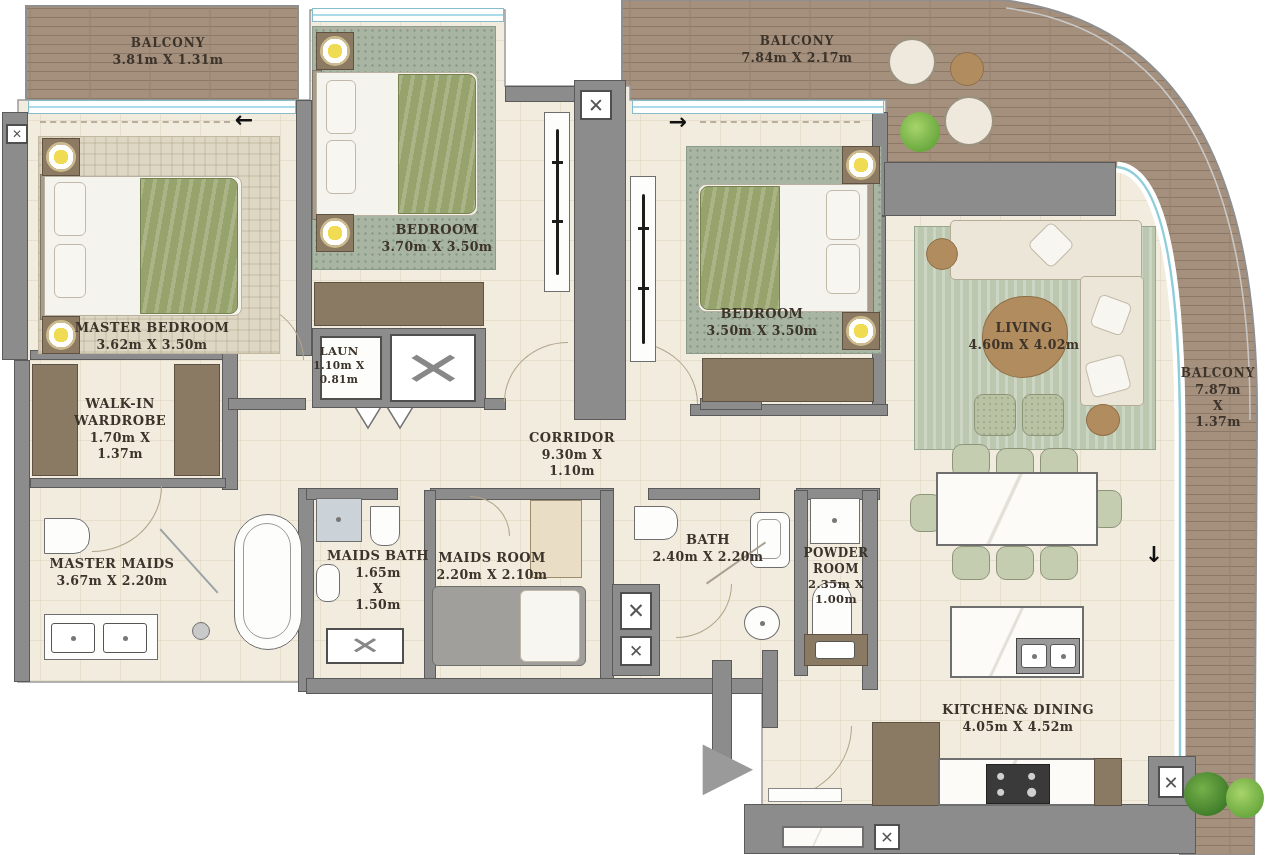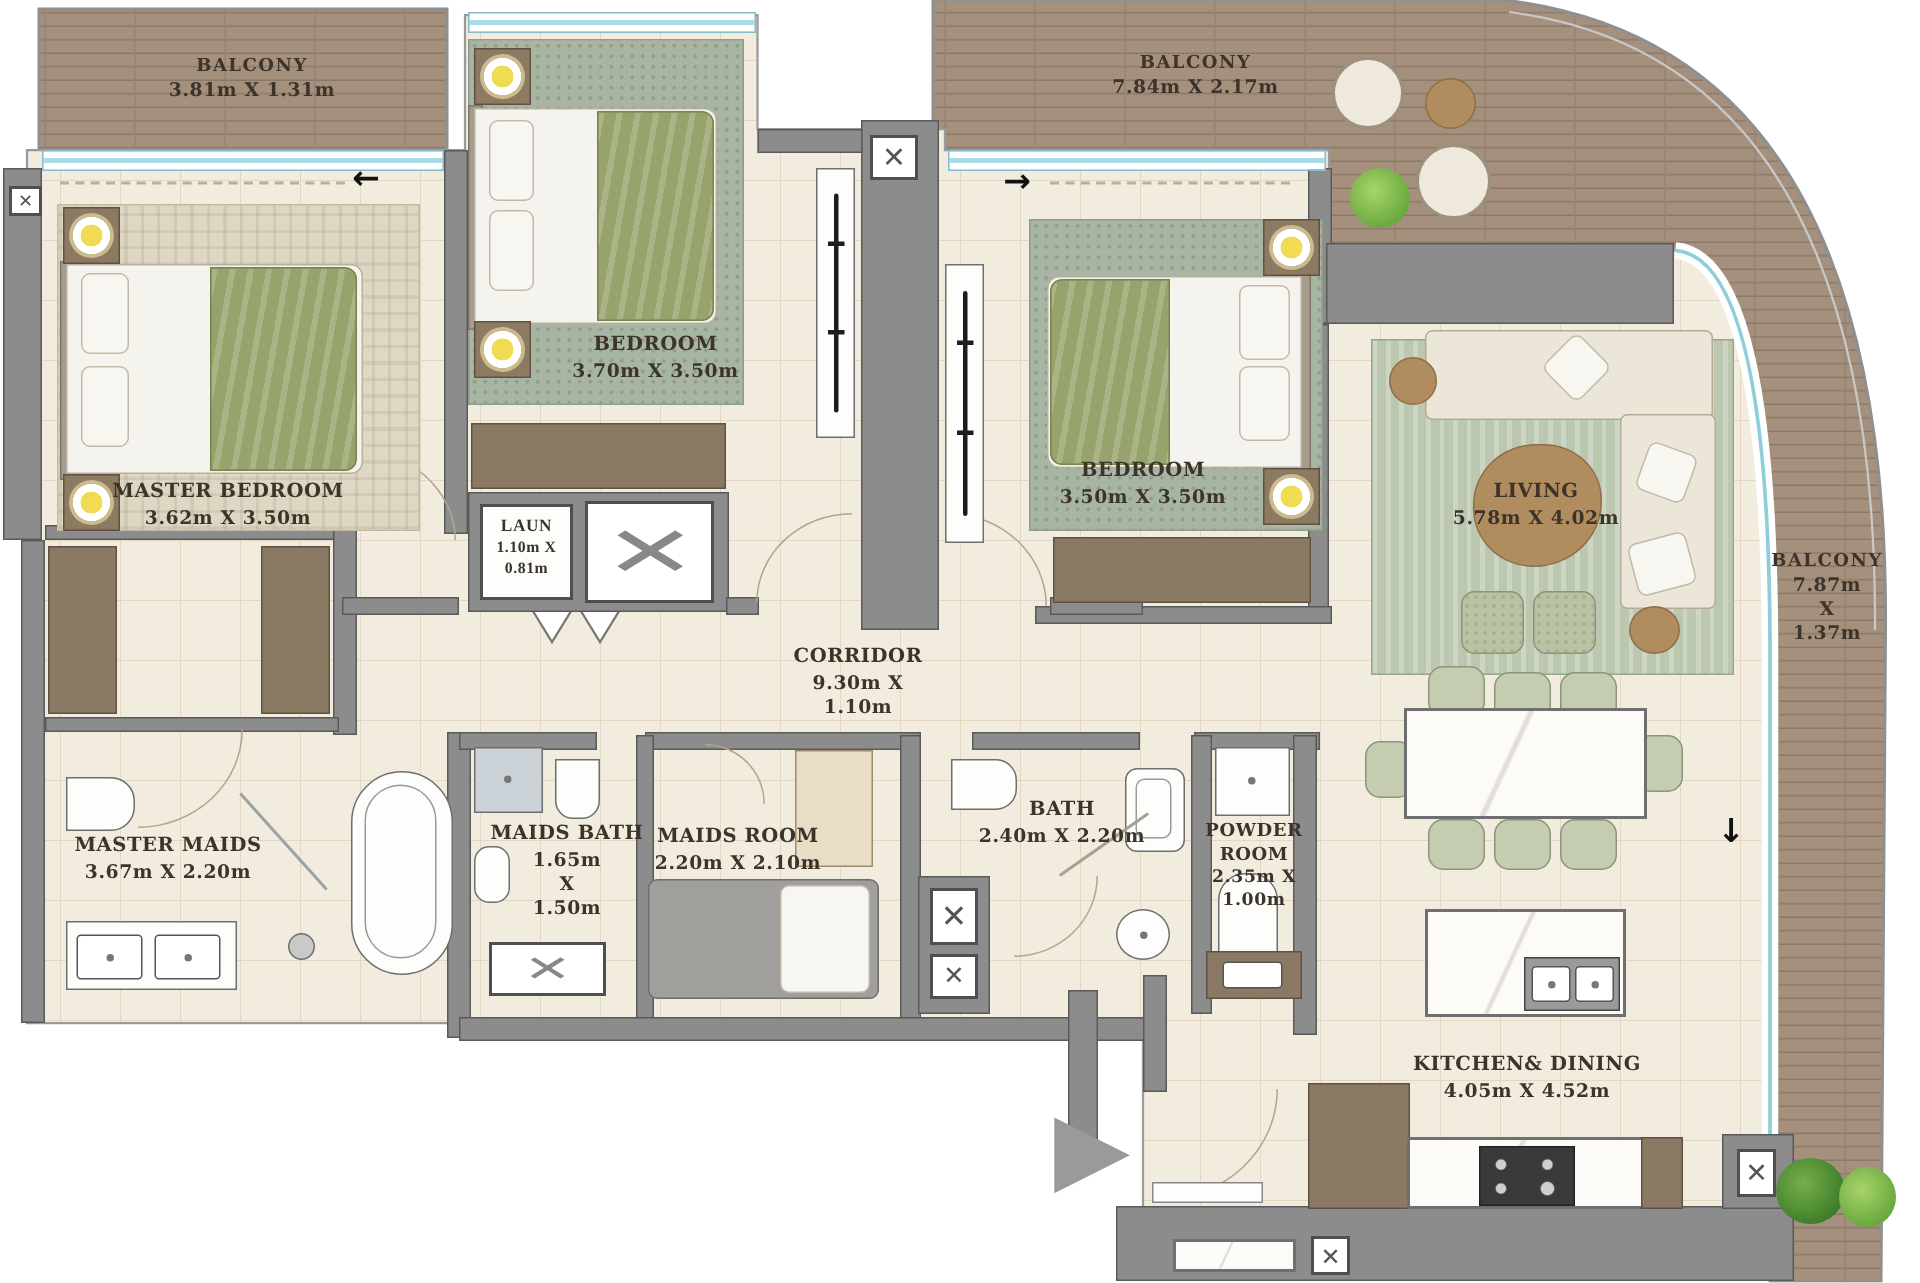--- a/index.html
+++ b/index.html
@@ -315,35 +315,39 @@
       <span class="rdims">3.70m X 3.50m</span>
   </div>
   <div class="label big" style="left:797px;top:34px;width:180px;">
     <span class="rname">BALCONY</span>
       <span class="rdims">7.84m X 2.17m</span>
   </div>
   <div class="label" style="left:152px;top:320px;width:170px;">
     <span class="rname">MASTER BEDROOM</span>
       <span class="rdims">3.62m X 3.50m</span>
   </div>
-  <div class="label" style="left:351px;top:344px;width:58px;font-family:Liberation Serif, serif;">
+  <div class="label" style="left:120px;top:396px;width:104px;">
+    <span class="rname">WALK-IN WARDROBE</span>
+      <span class="rdims" style="width:72px;margin:0 auto;">1.70m X 1.37m</span>
+  </div>
+  <div class="label" style="left:339px;top:344px;width:58px;">
     <span class="rname" style="font-size:11.5px;">LAUN</span>
       <span class="rdims" style="font-size:10.5px;">1.10m X 0.81m</span>
   </div>
   <div class="label" style="left:572px;top:430px;width:96px;">
     <span class="rname">CORRIDOR</span>
       <span class="rdims" style="width:62px;margin:0 auto;">9.30m X 1.10m</span>
   </div>
   <div class="label" style="left:762px;top:306px;width:150px;">
     <span class="rname">BEDROOM</span>
       <span class="rdims">3.50m X 3.50m</span>
   </div>
   <div class="label" style="left:1024px;top:320px;width:150px;">
     <span class="rname">LIVING</span>
-      <span class="rdims">5.78m X 4.02m</span>
+      <span class="rdims">4.60m X 4.02m</span>
   </div>
   <div class="label big" style="left:1218px;top:366px;width:90px;">
     <span class="rname">BALCONY</span>
       <span class="rdims" style="width:60px;margin:0 auto;">7.87m X 1.37m</span>
   </div>
   <div class="label" style="left:112px;top:556px;width:130px;">
     <span class="rname">MASTER MAIDS</span>
       <span class="rdims">3.67m X 2.20m</span>
   </div>
   <div class="label" style="left:378px;top:548px;width:104px;">

